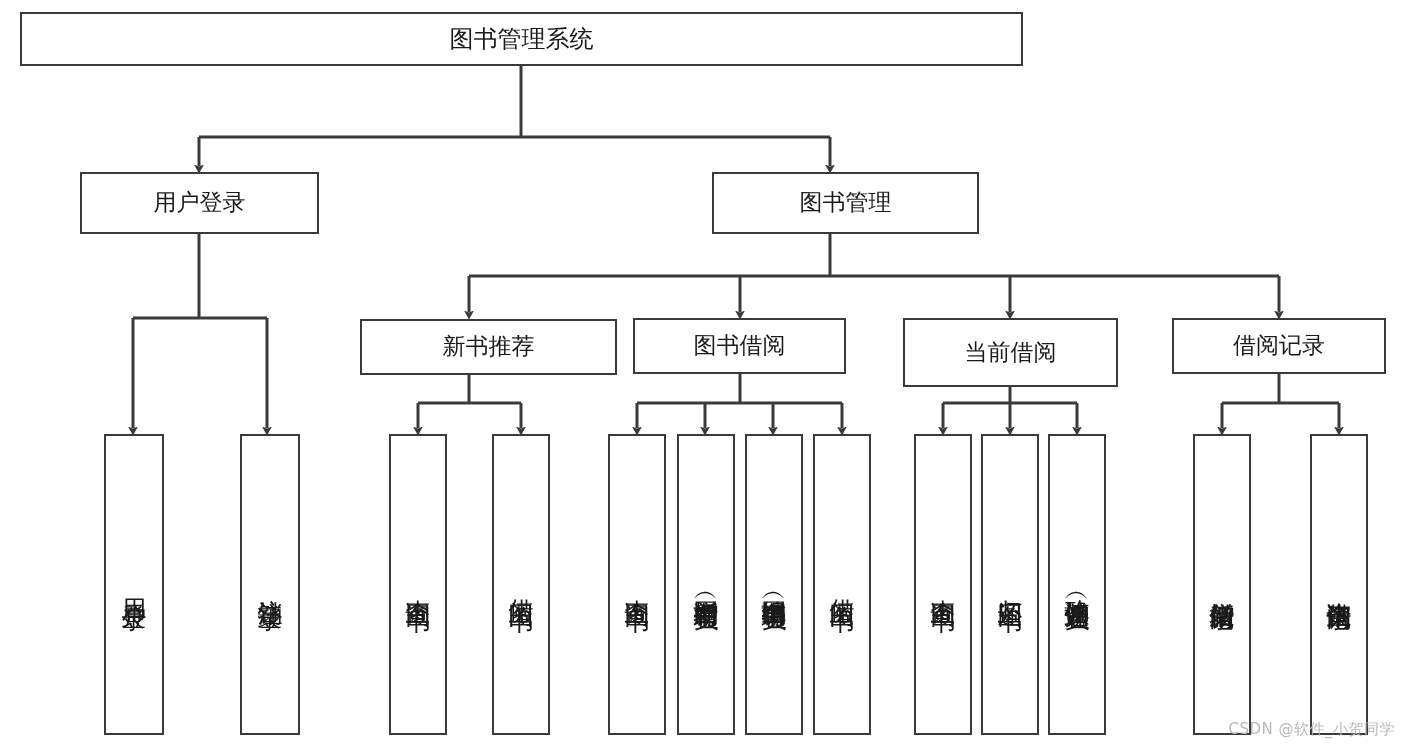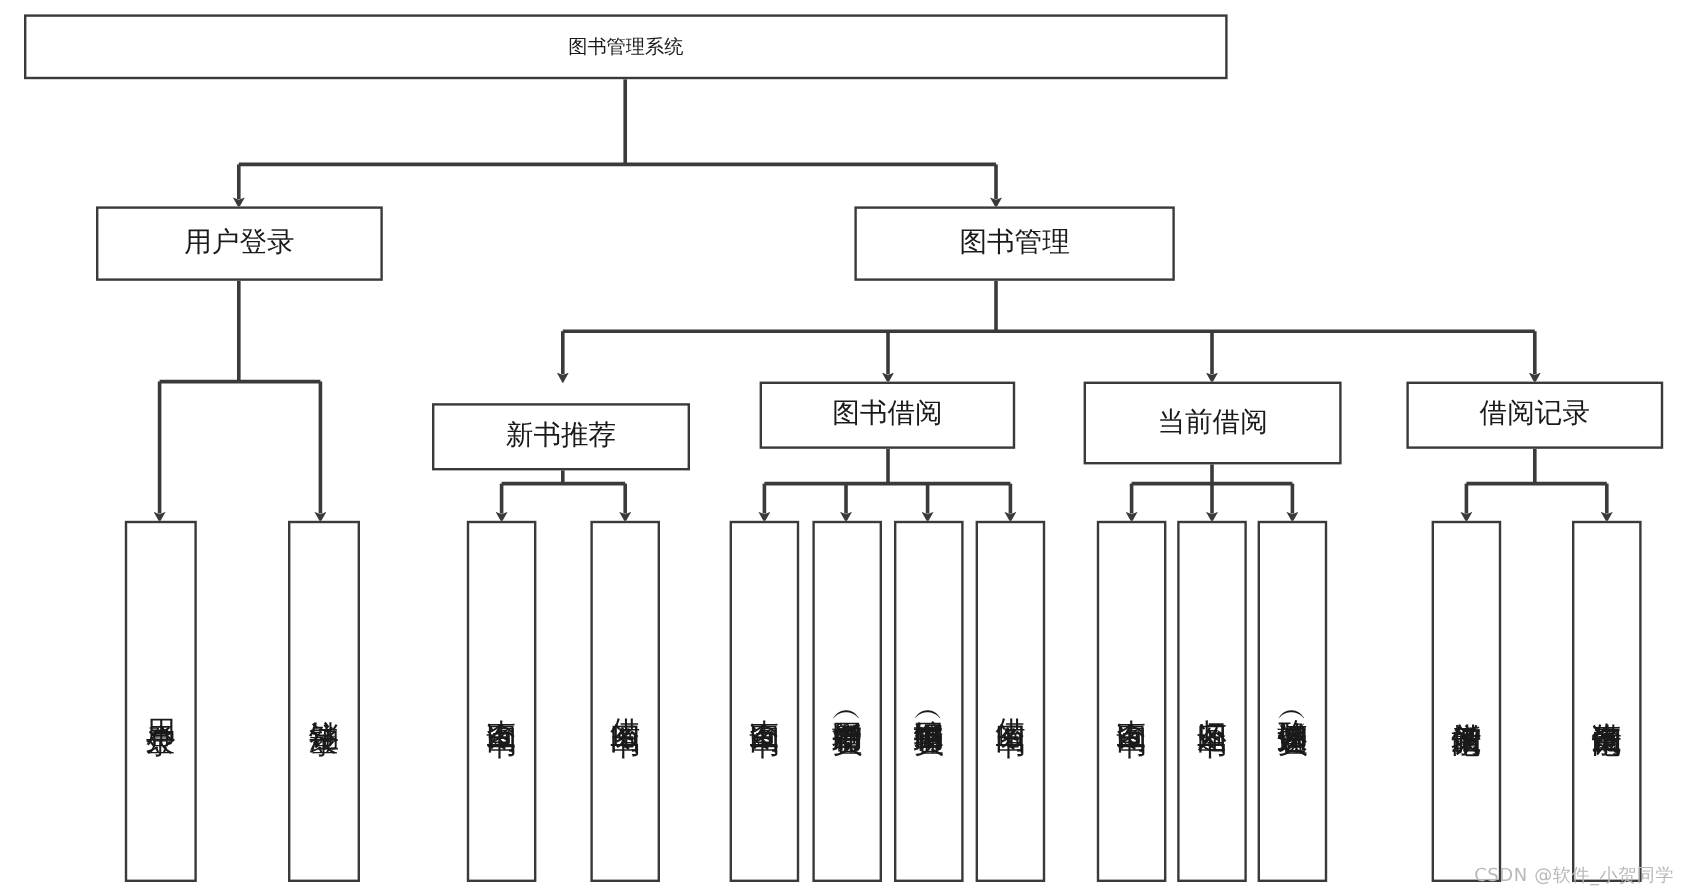--- a/index.html
+++ b/index.html
@@ -40,21 +40,21 @@
   .node-label {
     color: #1a1a1a;
     text-align: center;
     line-height: 1.18;
     white-space: nowrap;
   }
   .node.horizontal .node-label {
     font-size: 23px;
   }
   .node.root .node-label {
-    font-size: 16px;
+    font-size: 24px;
   }
   .node.vertical {
     align-items: center;
     justify-content: center;
   }
   .node.vertical .node-label {
     writing-mode: vertical-rl;
     text-orientation: upright;
     font-size: 25px;
     letter-spacing: 3px;
@@ -136,21 +136,21 @@
     <span class="node-label">图书管理系统</span>
   </div>
 
   <div class="node horizontal" style="left:80px; top:172px; width:239px; height:62px;">
     <span class="node-label">用户登录</span>
   </div>
   <div class="node horizontal" style="left:712px; top:172px; width:267px; height:62px;">
     <span class="node-label">图书管理</span>
   </div>
 
-  <div class="node horizontal" style="left:360px; top:336px; width:215px; height:56px;">
+  <div class="node horizontal" style="left:360px; top:319px; width:257px; height:56px;">
     <span class="node-label">新书推荐</span>
   </div>
   <div class="node horizontal" style="left:633px; top:318px; width:213px; height:56px;">
     <span class="node-label">图书借阅</span>
   </div>
   <div class="node horizontal" style="left:903px; top:318px; width:215px; height:69px;">
     <span class="node-label">当前借阅</span>
   </div>
   <div class="node horizontal" style="left:1172px; top:318px; width:214px; height:56px;">
     <span class="node-label">借阅记录</span>

